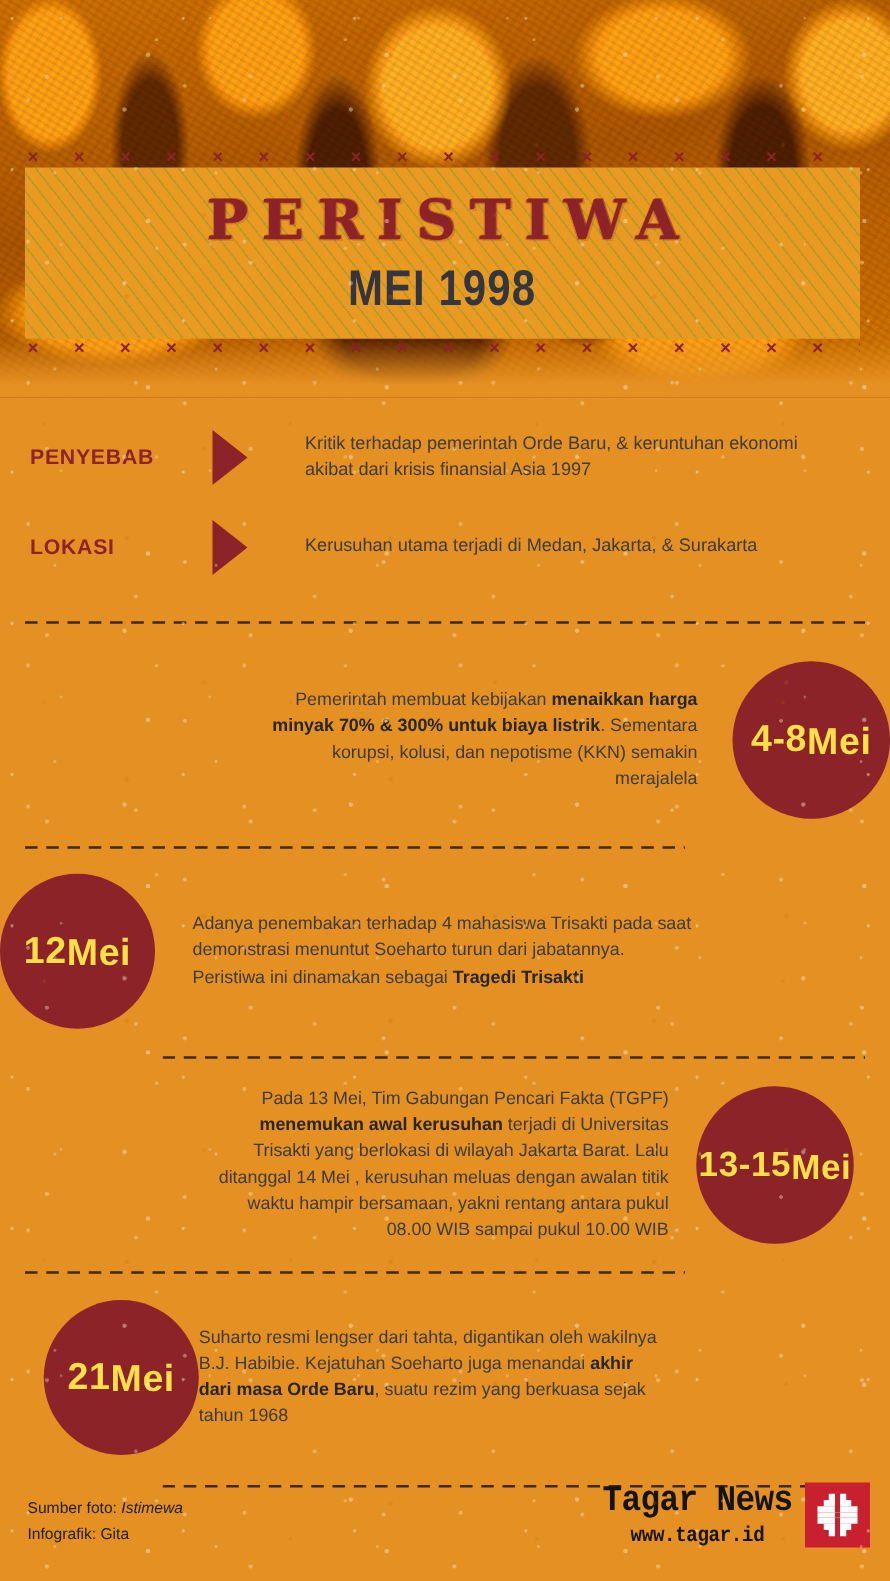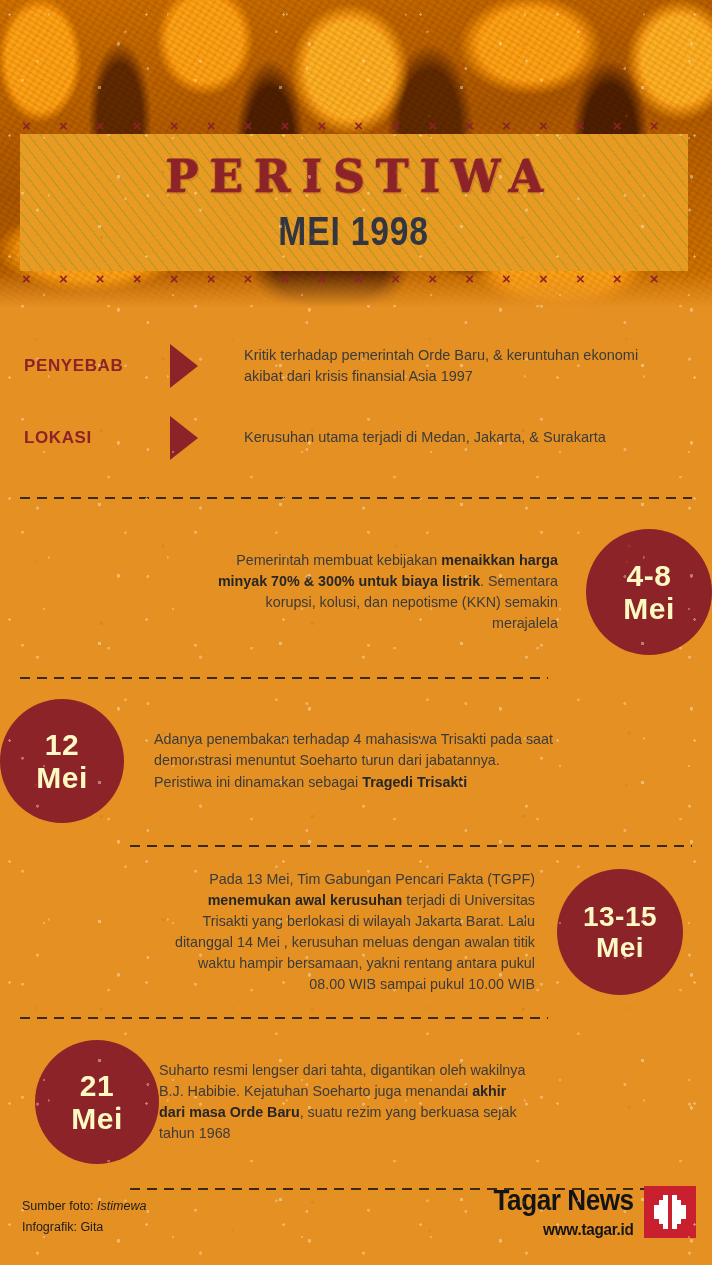--- a/index.html
+++ b/index.html
@@ -160,41 +160,41 @@
     background-repeat:repeat-x;
   }
 
   
   .block { position:relative; display:flex; align-items:center; }
   .block.right-circle { justify-content:flex-end; }
   .circle {
     flex:none;
     background:#8B2329;
     border-radius:50%;
-    color:#fef9c3;
-    display:flex; flex-direction:column;
+    color:#fde047;
+    display:flex; flex-direction:row;
     align-items:center; justify-content:center;
     text-align:center;
     font-weight:bold;
     line-height:1.0;
     letter-spacing:.5px;
   }
   .circle .l1 { font-size:30px; }
   .circle .l2 { font-size:30px; margin-top:3px; }
   .btext { color:#3b3b3b; font-size:14.3px; line-height:1.47; }
   .btext b { color:#262626; font-weight:bold; }
 
   
   .footer { position:absolute; left:0; bottom:0; width:712px; height:95px; z-index:2; }
   .credits { position:absolute; left:22px; top:26px; font-size:12.5px; color:#1d1d1d; line-height:1.65; }
   .credits b { font-weight:normal;text-align:center; }
   .credits i { font-style:italic; }
 
   .brand { position:absolute; right:16px; top:16px; display:flex; align-items:flex-start; gap:10px; }
-  .brand-txt { text-align:right; }
+  .brand-txt { text-align:center;font-family:Liberation Mono, monospace; }
   .brand-name {
     font-size:29px; font-weight:bold; color:#141414; line-height:1;
     transform:scaleX(.9); transform-origin:right center;
     letter-spacing:-.5px;
   }
   .brand-url {
     font-size:17px; font-weight:bold; color:#141414; line-height:1; margin-top:6px;
     transform:scaleX(.9); transform-origin:right center;
     letter-spacing:-.3px;
   }

